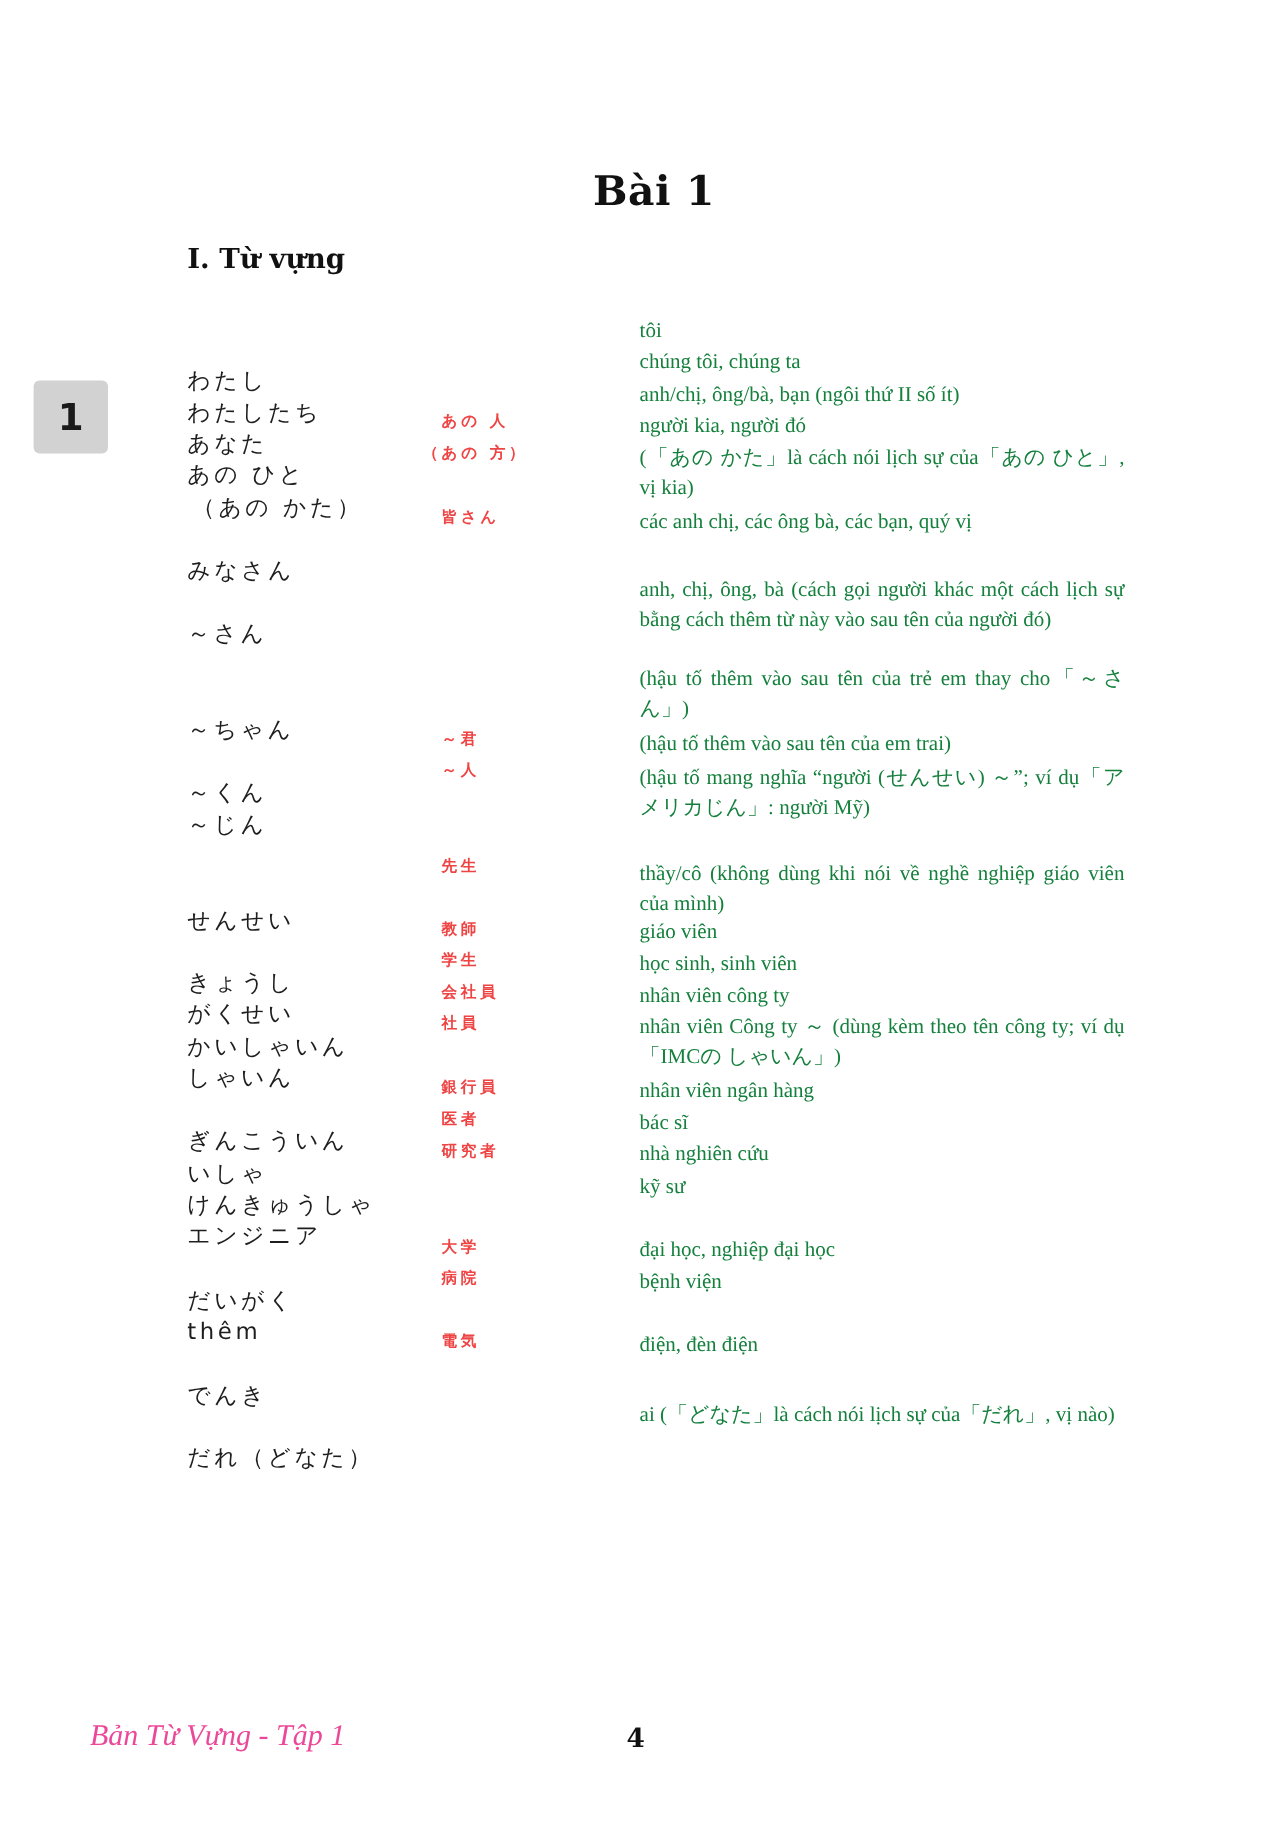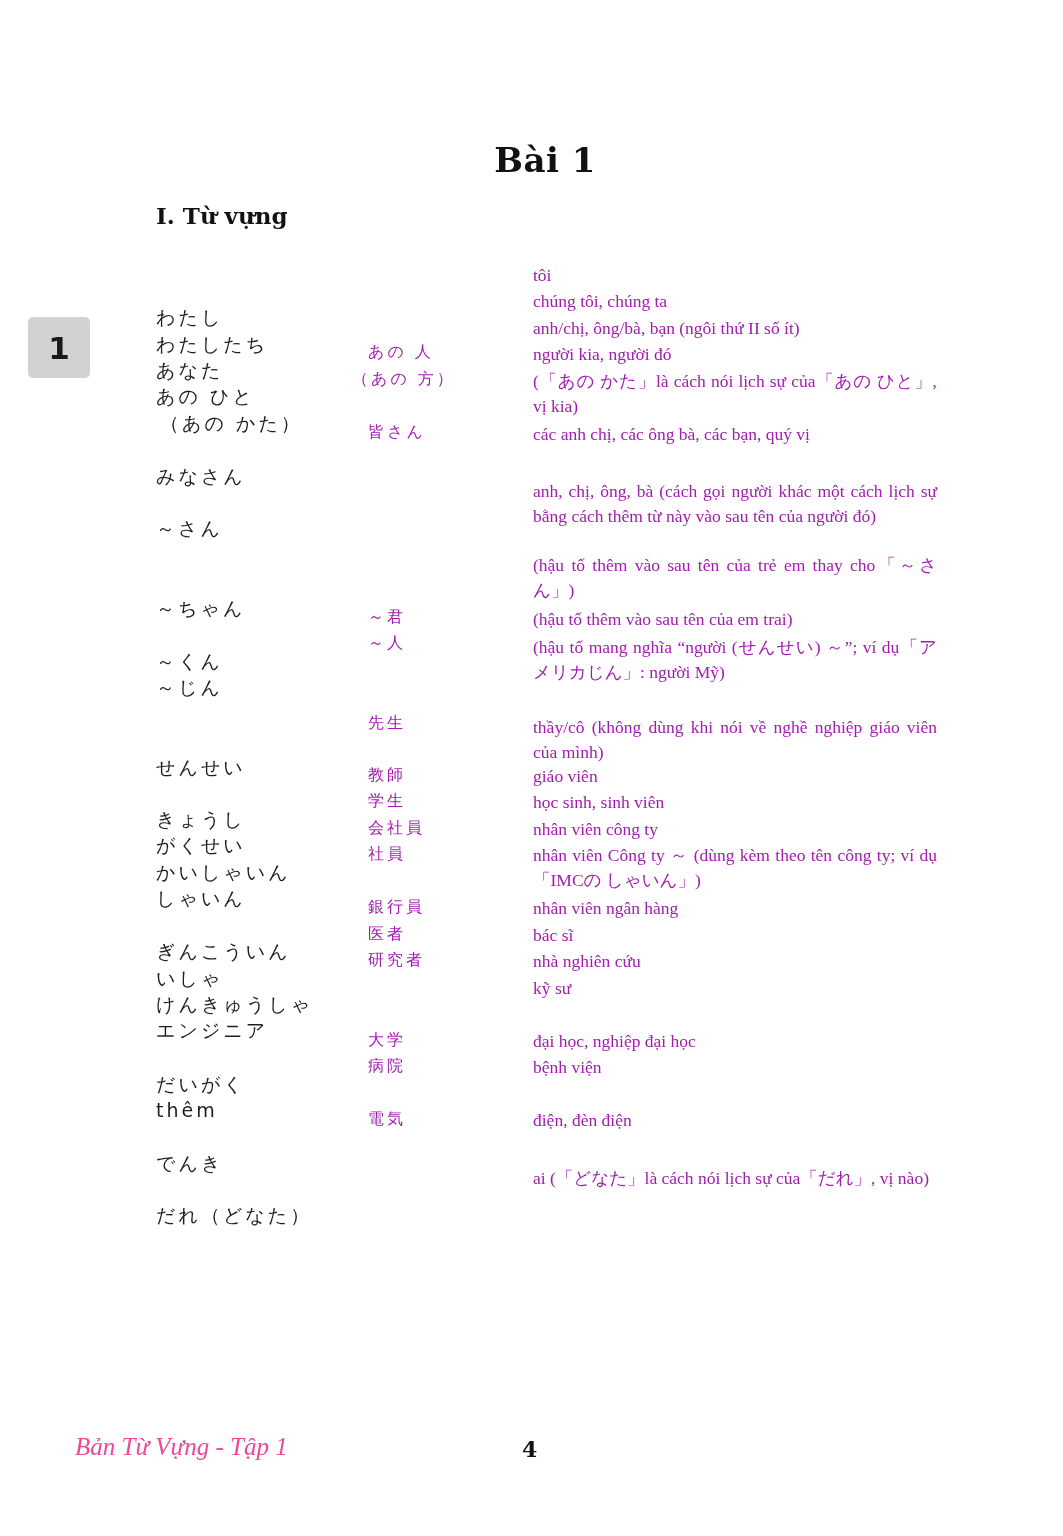--- a/index.html
+++ b/index.html
@@ -33,29 +33,30 @@
     .row { position: absolute; left: 0; width: 1063px; }
     .kana {
       position: absolute; left: 156px;
       font-family: "DejaVu Sans", sans-serif; font-size: 19px;
       letter-spacing: 3px; line-height: 26px; white-space: nowrap;
       color: #1e1e1e;
       margin-top: 44px;
     }
     .kanji {
       position: absolute; left: 368px;
-      font-family: "DejaVu Sans", sans-serif; font-size: 16px;
+      font-family: "DejaVu Sans", sans-serif; font-size: 13px;
       letter-spacing: 3px; line-height: 26px; white-space: nowrap;
-      color: #a21caf;
+      color: #ef4444;
+      font-weight: bold;
     }
     .mean {
       position: absolute; left: 533px; width: 404px;
       font-family: "Liberation Serif", serif; font-size: 17.5px;
       line-height: 24.5px; text-align: justify; text-align-last: left;
-      color: #a21caf;
+      color: #15803d;
     }
     .footer-title {
       position: absolute; left: 75px; top: 1433px;
       font-family: "Liberation Serif", serif; font-style: italic; font-size: 25px;
       color: #ec4899;
     }
     .page-num {
       position: absolute; left: 522px; top: 1436px;
       font-family: "DejaVu Serif", serif; font-weight: bold; font-size: 22px;
     }

